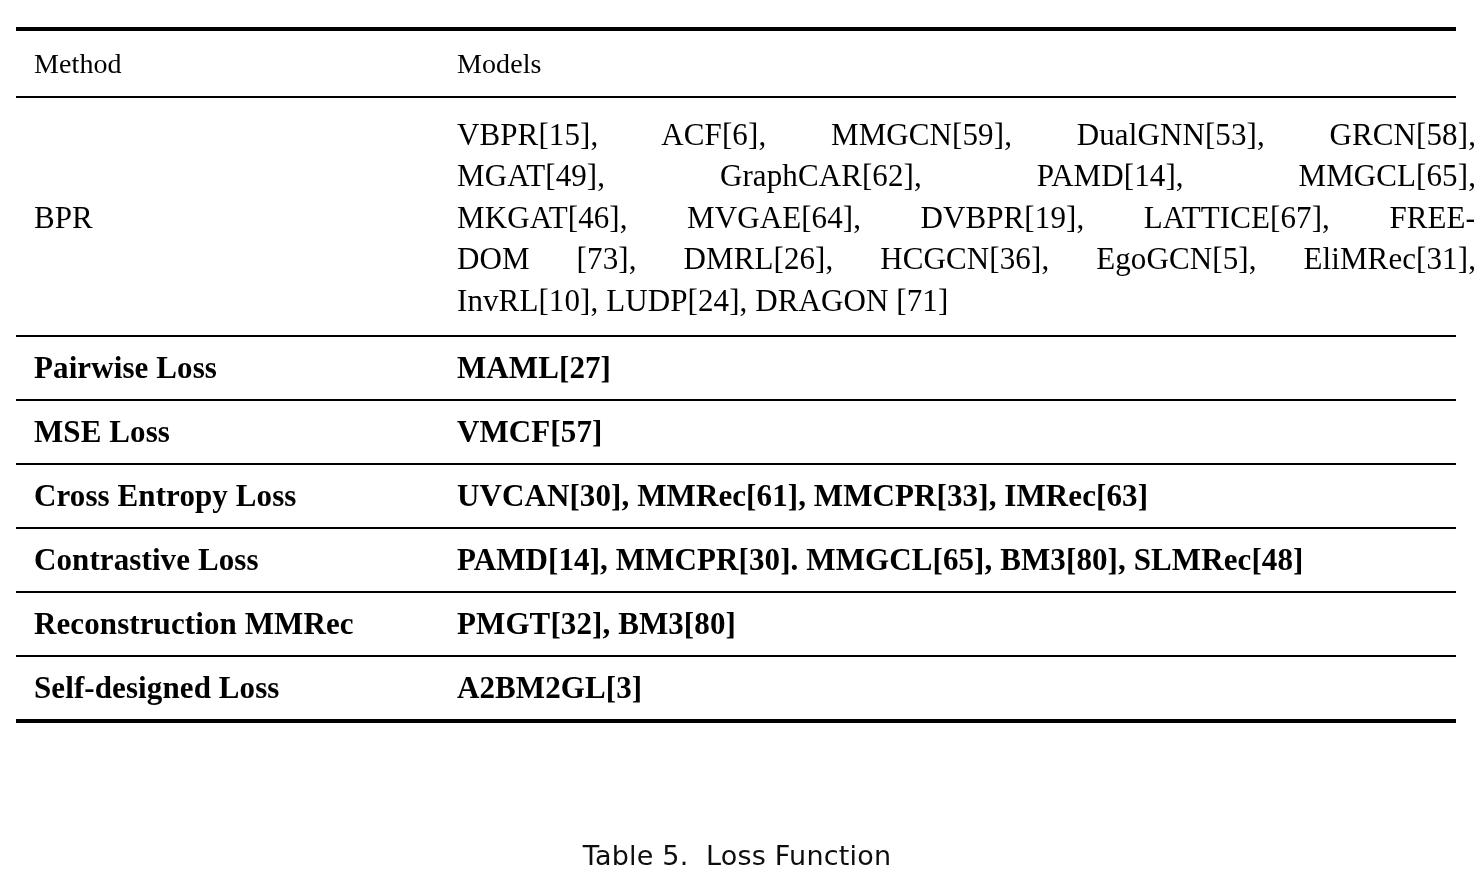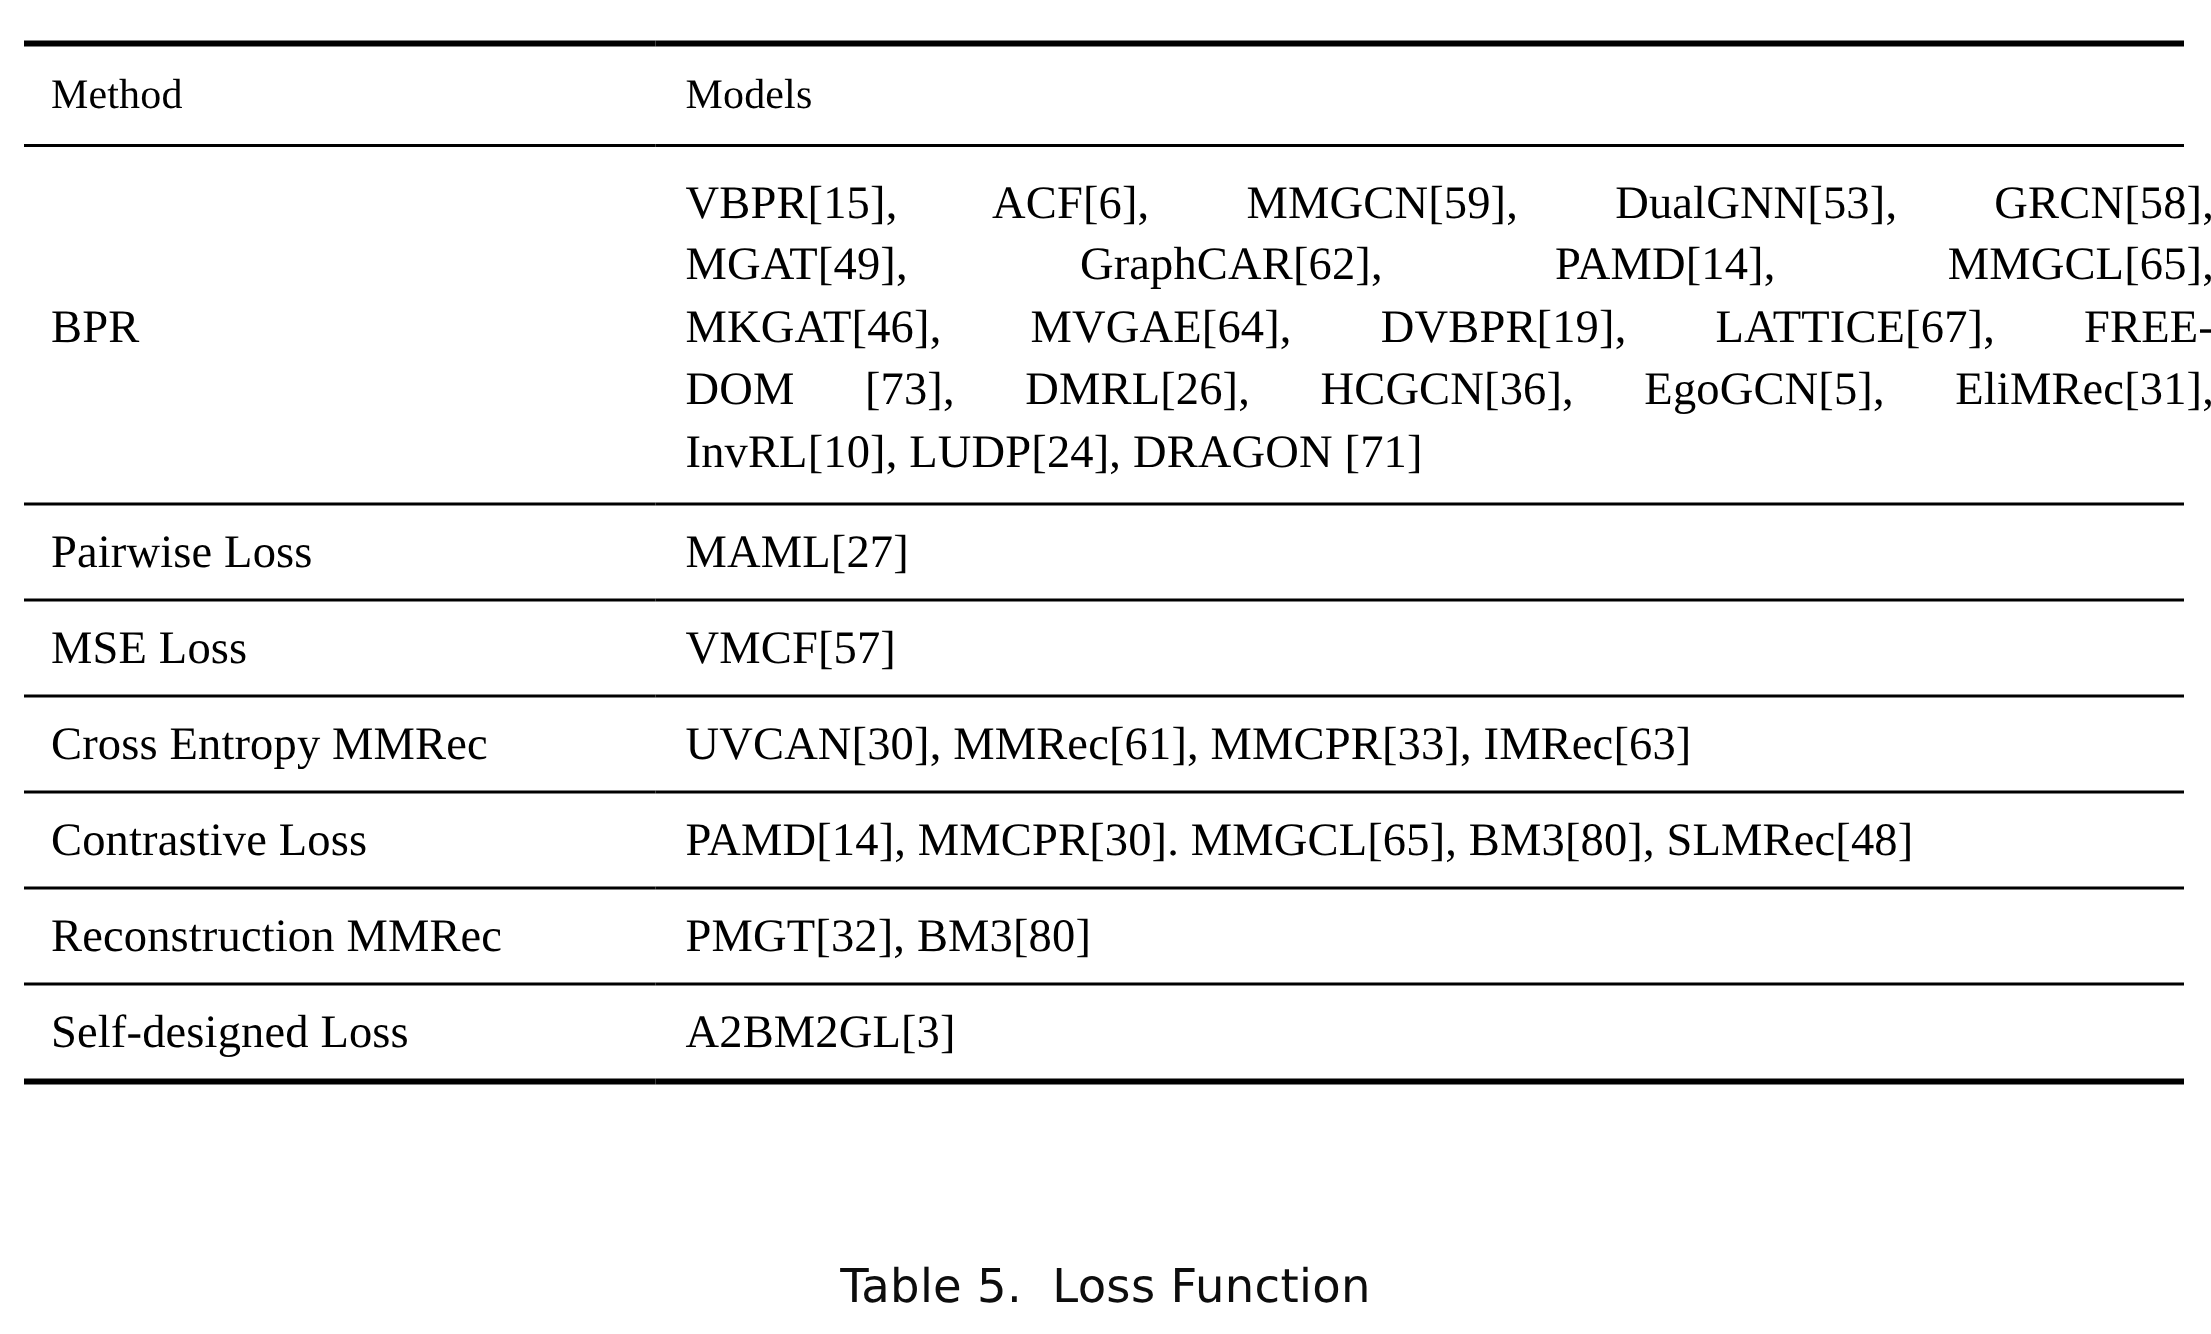--- a/index.html
+++ b/index.html
@@ -39,21 +39,21 @@
     font-size: 31px;
     line-height: 1.0;
   }
 
   table.loss-table col.c-method { width: 421px; }
   table.loss-table col.c-models { width: 1019px; }
 
   
   .rule-top   { border-top: 4px solid #000; }
   .rule-head  { border-top: 2px solid #000; }
-  .rule-mid   { border-top: 2px solid #000; }
+  .rule-mid   { border-top: 2px solid #000; font-weight: bold; }
   .rule-bot   { border-top: 4px solid #000; }
 
   thead th {
     text-align: left;
     font-weight: normal;
     font-size: 28px;
     padding: 19px 0 18px 18px;
     vertical-align: top;
     letter-spacing: 0.1px;
   }
@@ -91,21 +91,21 @@
   tr.row-compact td { padding-top: 15px; padding-bottom: 16px; }
 
   
   .caption {
     position: absolute;
     left: 0;
     top: 840px;
     width: 1474px;
     text-align: center;
     font-family: "DejaVu Sans", "Liberation Sans", sans-serif;
-    font-size: 31px;
+    font-size: 27px;
     color: #0d0d0d;
     letter-spacing: 0.2px;
     white-space: pre;
   }
 </style>
 </head>
 <body>
 
 <div class="page">
 
@@ -142,21 +142,21 @@
           <td class="method-cell rule-mid">Pairwise Loss</td>
           <td class="models-cell rule-mid">MAML[27]</td>
         </tr>
 
         <tr class="row-compact">
           <td class="method-cell rule-mid">MSE Loss</td>
           <td class="models-cell rule-mid">VMCF[57]</td>
         </tr>
 
         <tr class="row-compact">
-          <td class="method-cell rule-mid">Cross Entropy MMRec</td>
+          <td class="method-cell rule-mid">Cross Entropy Loss</td>
           <td class="models-cell rule-mid">UVCAN[30], MMRec[61], MMCPR[33], IMRec[63]</td>
         </tr>
 
         <tr class="row-compact">
           <td class="method-cell rule-mid">Contrastive Loss</td>
           <td class="models-cell rule-mid">PAMD[14], MMCPR[30]. MMGCL[65], BM3[80], SLMRec[48]</td>
         </tr>
 
         <tr class="row-compact">
           <td class="method-cell rule-mid">Reconstruction MMRec</td>

